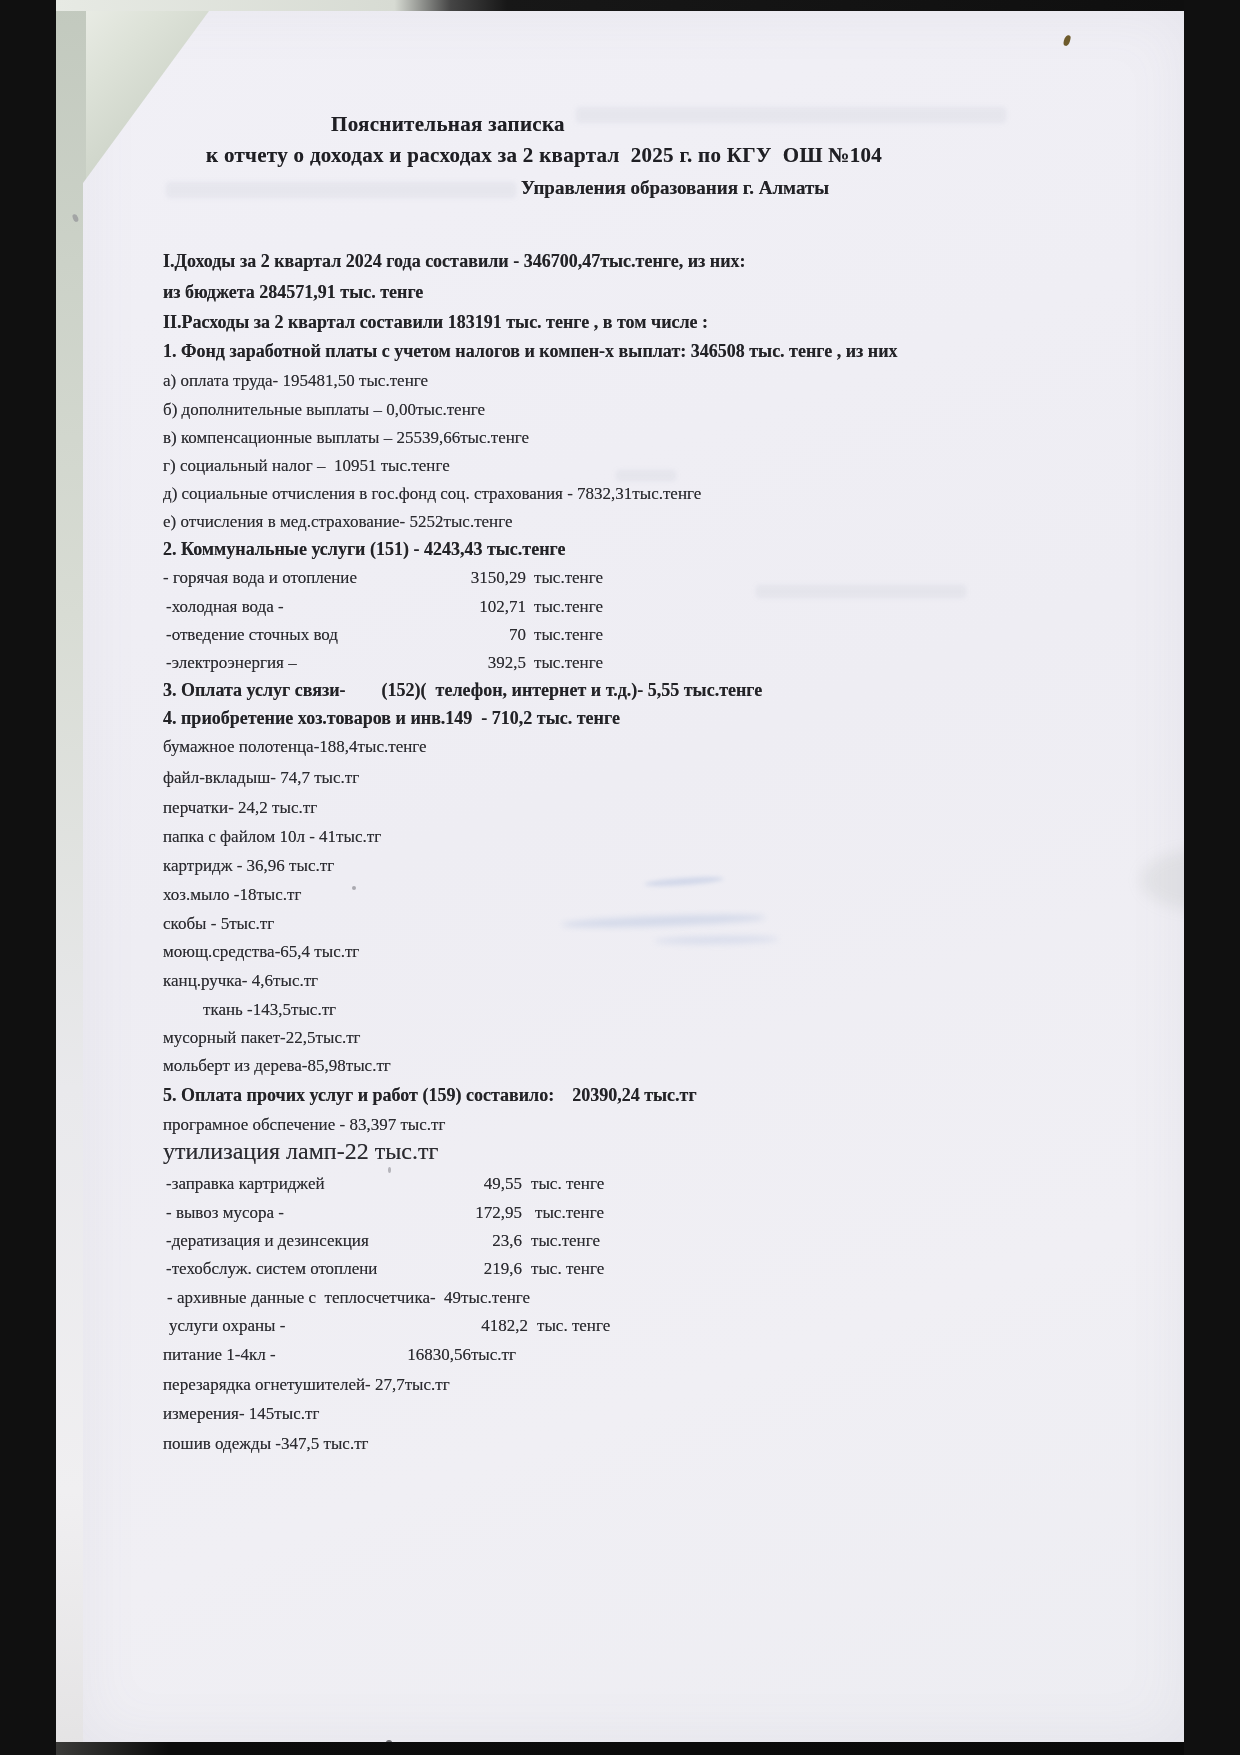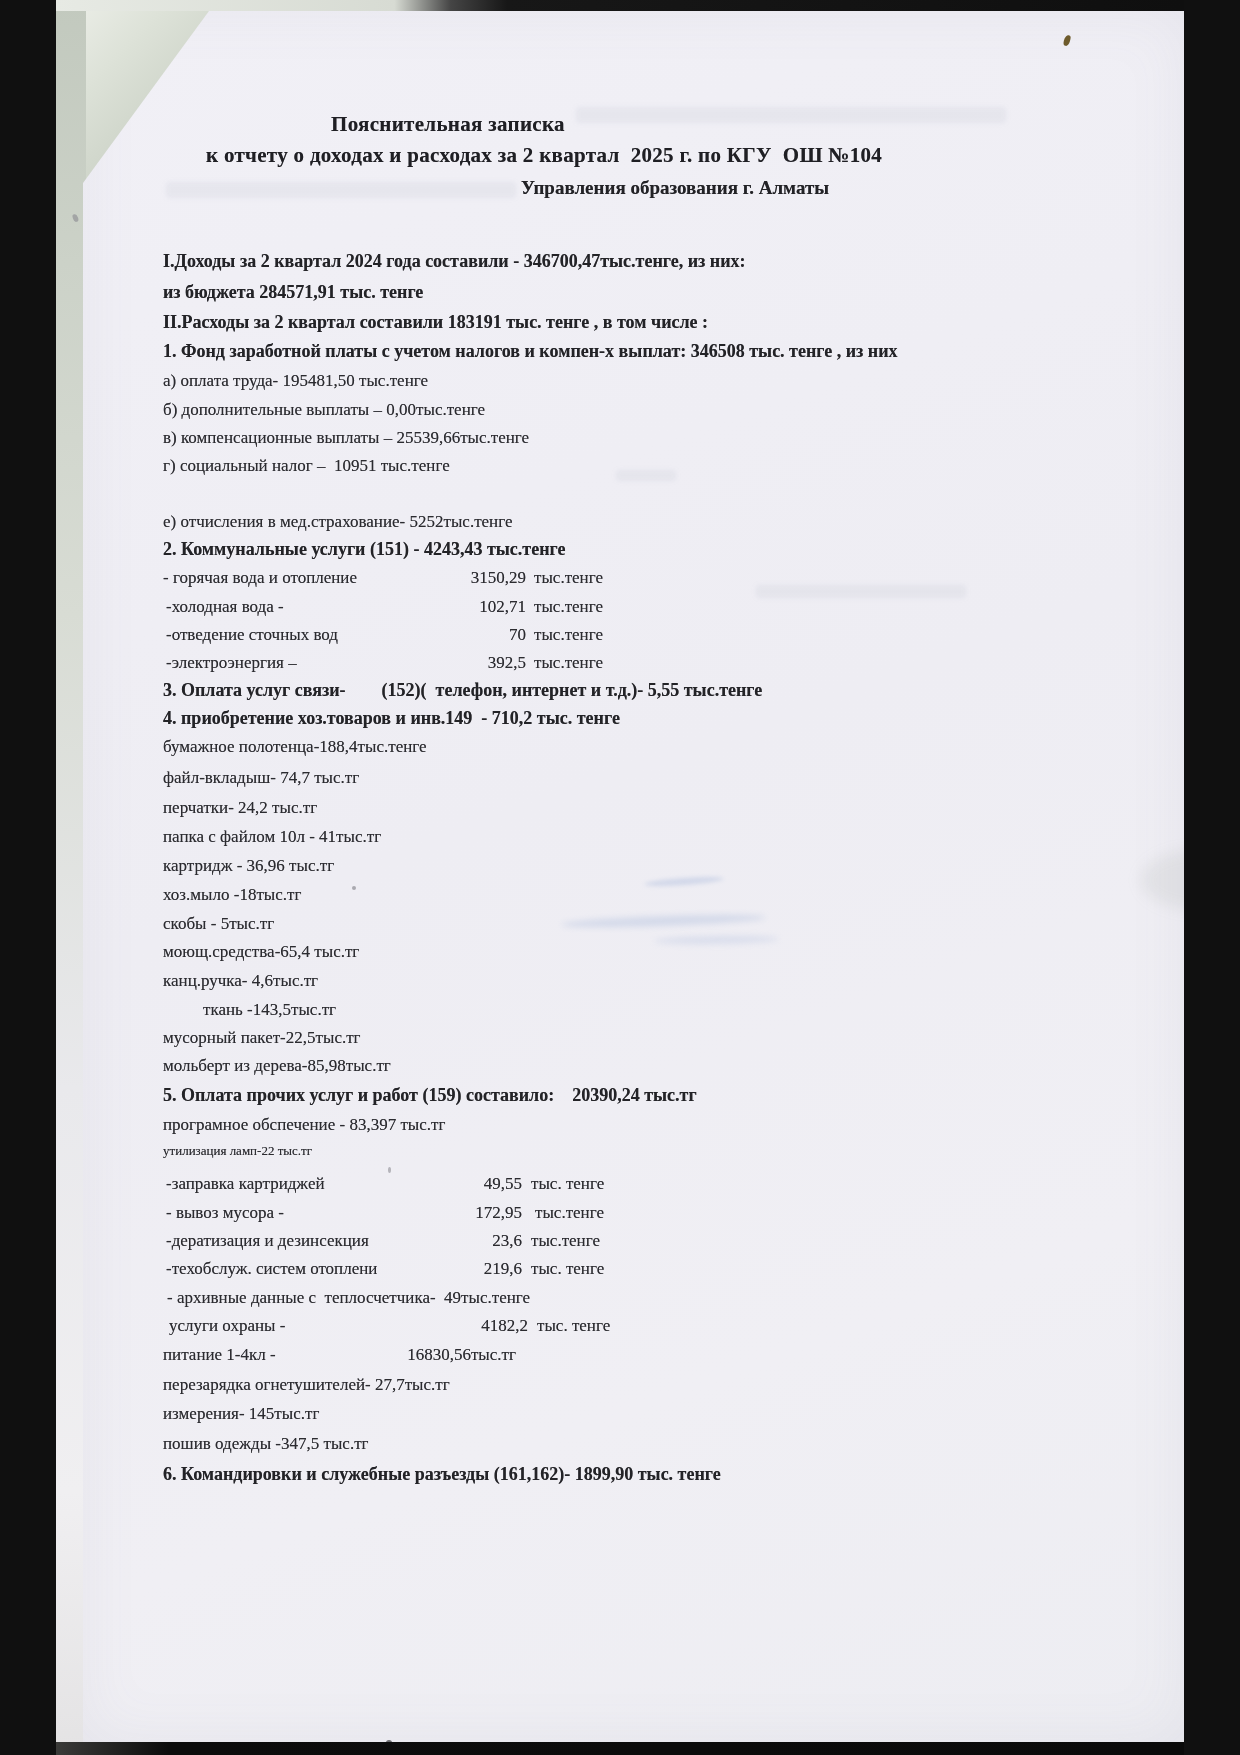--- a/index.html
+++ b/index.html
@@ -39,21 +39,21 @@
     position:absolute;
     white-space:pre;
     color:#2b2b30;
     font-size:17px;
     line-height:24px;
     text-shadow:0 0 0.5px rgba(43,43,48,0.55);
   }
   .line.bold{font-weight:bold;font-size:18px;color:#232327;}
   .line.title{font-weight:bold;font-size:21px;color:#1f1f24;letter-spacing:0.3px;}
   .line.subtitle{font-weight:bold;font-size:19px;color:#222226;}
-  .line.big{font-size:13px;}
+  .line.big{font-size:24px;}
   .rlabel{white-space:pre;}
   .rval{position:absolute;top:0;text-align:right;white-space:pre;}
   .runit{position:absolute;top:0;white-space:pre;}
   
   .speck{position:absolute;}
   .speck1{left:1008px;top:35px;width:6px;height:11px;background:#6e5b2c;border-radius:65% 35% 55% 45%;transform:rotate(14deg);}
   .speck2{left:17px;top:214px;width:5px;height:8px;background:#8d8d94;opacity:.65;border-radius:40% 60% 50% 50%;transform:rotate(-20deg);}
   .speck3{left:296px;top:886px;width:4px;height:4px;background:#7b7b82;opacity:.6;border-radius:50%;}
   .speck4{left:332px;top:1167px;width:3px;height:6px;background:#85858c;opacity:.55;border-radius:50%;}
   .speck5{left:330px;top:1740px;width:6px;height:5px;background:#4c4c50;opacity:.8;border-radius:50%;}
@@ -81,20 +81,21 @@
       <div class="line title" style="top: 143px; left: 150px; right: 0px;">к отчету о доходах и расходах за 2 квартал  2025 г. по КГУ  ОШ №104</div>
       <div class="line subtitle" style="top: 176px; left: 465px; right: 0px;">Управления образования г. Алматы</div>
       <div class="line bold" style="top: 249px; left: 107px; right: 0px;">I.Доходы за 2 квартал 2024 года составили - 346700,47тыс.тенге, из них:</div>
       <div class="line bold" style="top: 280px; left: 107px; right: 0px;">из бюджета 284571,91 тыс. тенге</div>
       <div class="line bold" style="top: 310px; left: 107px; right: 0px;">II.Расходы за 2 квартал составили 183191 тыс. тенге , в том числе :</div>
       <div class="line bold" style="top: 339px; left: 107px; right: 0px;">1. Фонд заработной платы с учетом налогов и компен-х выплат: 346508 тыс. тенге , из них</div>
       <div class="line normal" style="top: 369px; left: 107px; right: 0px;">а) оплата труда- 195481,50 тыс.тенге</div>
       <div class="line normal" style="top: 398px; left: 107px; right: 0px;">б) дополнительные выплаты – 0,00тыс.тенге</div>
       <div class="line normal" style="top: 426px; left: 107px; right: 0px;">в) компенсационные выплаты – 25539,66тыс.тенге</div>
       <div class="line normal" style="top: 454px; left: 107px; right: 0px;">г) социальный налог –  10951 тыс.тенге</div>
+      <div class="line normal" style="top: 482px; left: 107px; right: 0px;">д) социальные отчисления в гос.фонд соц. страхования - 7832,31тыс.тенге</div>
       <div class="line normal" style="top: 510px; left: 107px; right: 0px;">е) отчисления в мед.страхование- 5252тыс.тенге</div>
       <div class="line bold" style="top: 537px; left: 107px; right: 0px;">2. Коммунальные услуги (151) - 4243,43 тыс.тенге</div>
       <div class="line normal" style="top: 566px; left: 107px; right: 0px;"><span class="rlabel">- горячая вода и отопление</span><span class="rval" style="left: 223px; width: 140px;">3150,29</span><span class="runit" style="left: 371px;">тыс.тенге</span></div>
       <div class="line normal" style="top: 595px; left: 110px; right: 0px;"><span class="rlabel">-холодная вода -</span><span class="rval" style="left: 220px; width: 140px;">102,71</span><span class="runit" style="left: 368px;">тыс.тенге</span></div>
       <div class="line normal" style="top: 623px; left: 110px; right: 0px;"><span class="rlabel">-отведение сточных вод</span><span class="rval" style="left: 220px; width: 140px;">70</span><span class="runit" style="left: 368px;">тыс.тенге</span></div>
       <div class="line normal" style="top: 651px; left: 110px; right: 0px;"><span class="rlabel">-электроэнергия –</span><span class="rval" style="left: 220px; width: 140px;">392,5</span><span class="runit" style="left: 368px;">тыс.тенге</span></div>
       <div class="line bold" style="top: 678px; left: 107px; right: 0px;">3. Оплата услуг связи-        (152)(  телефон, интернет и т.д.)- 5,55 тыс.тенге</div>
       <div class="line bold" style="top: 706px; left: 107px; right: 0px;">4. приобретение хоз.товаров и инв.149  - 710,2 тыс. тенге</div>
       <div class="line normal" style="top: 735px; left: 107px; right: 0px;">бумажное полотенца-188,4тыс.тенге</div>
       <div class="line normal" style="top: 766px; left: 107px; right: 0px;">файл-вкладыш- 74,7 тыс.тг</div>
@@ -114,21 +115,20 @@
       <div class="line normal" style="top: 1172px; left: 110px; right: 0px;"><span class="rlabel">-заправка картриджей</span><span class="rval" style="left: 216px; width: 140px;">49,55</span><span class="runit" style="left: 365px;">тыс. тенге</span></div>
       <div class="line normal" style="top: 1201px; left: 110px; right: 0px;"><span class="rlabel">- вывоз мусора -</span><span class="rval" style="left: 216px; width: 140px;">172,95</span><span class="runit" style="left: 369px;">тыс.тенге</span></div>
       <div class="line normal" style="top: 1229px; left: 110px; right: 0px;"><span class="rlabel">-дератизация и дезинсекция</span><span class="rval" style="left: 216px; width: 140px;">23,6</span><span class="runit" style="left: 365px;">тыс.тенге</span></div>
       <div class="line normal" style="top: 1257px; left: 110px; right: 0px;"><span class="rlabel">-техобслуж. систем отоплени</span><span class="rval" style="left: 216px; width: 140px;">219,6</span><span class="runit" style="left: 365px;">тыс. тенге</span></div>
       <div class="line normal" style="top: 1286px; left: 111px; right: 0px;">- архивные данные с  теплосчетчика-  49тыс.тенге</div>
       <div class="line normal" style="top: 1314px; left: 113px; right: 0px;"><span class="rlabel">услуги охраны -</span><span class="rval" style="left: 219px; width: 140px;">4182,2</span><span class="runit" style="left: 368px;">тыс. тенге</span></div>
       <div class="line normal" style="top: 1343px; left: 107px; right: 0px;"><span class="rlabel">питание 1-4кл -</span><span class="rval" style="left: 183px; width: 170px;">16830,56тыс.тг</span><span class="runit" style="left: 361px;"></span></div>
       <div class="line normal" style="top: 1373px; left: 107px; right: 0px;">перезарядка огнетушителей- 27,7тыс.тг</div>
       <div class="line normal" style="top: 1402px; left: 107px; right: 0px;">измерения- 145тыс.тг</div>
       <div class="line normal" style="top: 1432px; left: 107px; right: 0px;">пошив одежды -347,5 тыс.тг</div>
-      <div class="line bold" style="top: 1462px; left: 107px; right: 0px;">6. Командировки и служебные разъезды (161,162)- 1899,90 тыс. тенге</div>
     </div>
 
   <div class="ghost ghost1"></div>
   <div class="ghost ghost2"></div>
   <div class="ghost ghost3"></div>
   <div class="ghost ghost4"></div>
   <div class="smudge"></div>
 
   <div class="ink ink1"></div>
   <div class="ink ink2"></div>

